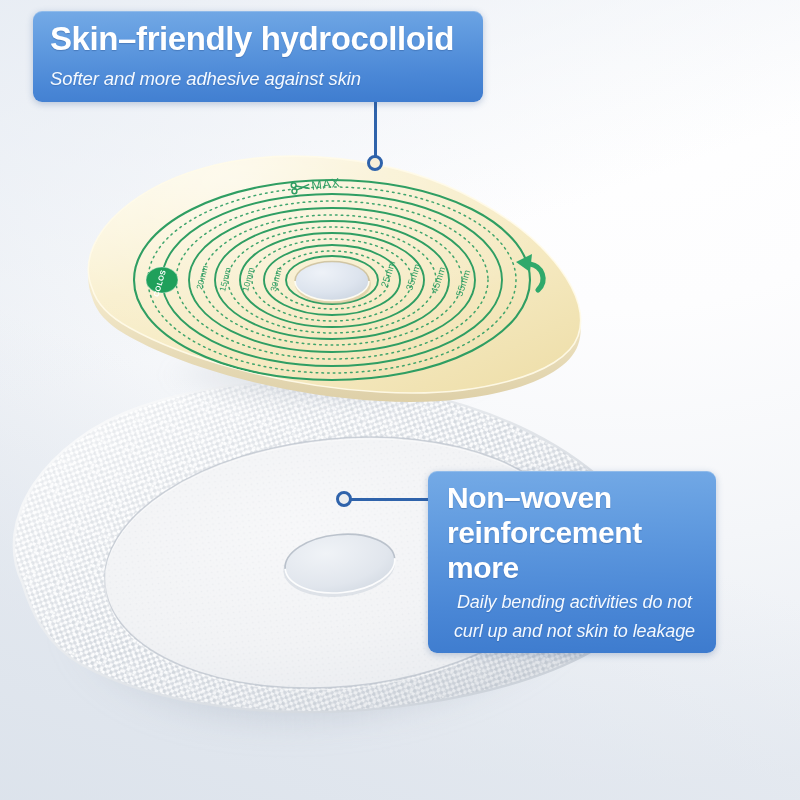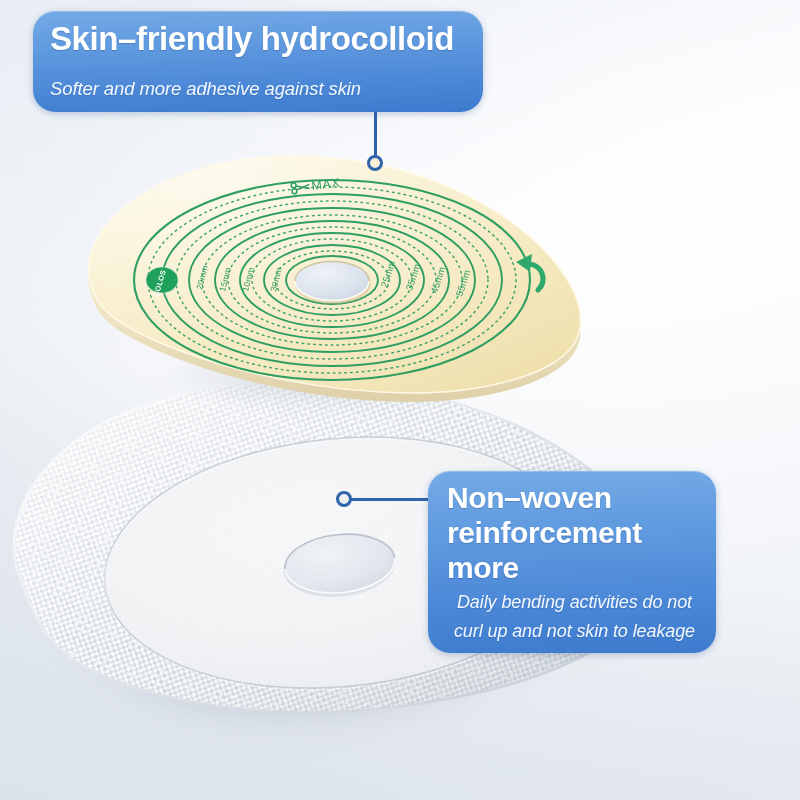--- a/index.html
+++ b/index.html
@@ -42,21 +42,21 @@
     filter:blur(9px);
   }
   .wafer{
     position:absolute;left:80px;top:140px;width:520px;height:262px;
   }
   .wafer svg{position:absolute;inset:0;overflow:visible;}
 
   
   .callout{
     position:absolute;
-    border-radius:22px;
+    border-radius:9px;
     background:linear-gradient(178deg,#74aae6 0%,#629ce0 30%,#4a87d6 72%,#3d7bce 100%);
     box-shadow:0 2px 7px rgba(40,80,140,.28), inset 0 1px 0 rgba(255,255,255,.22);
     color:#ffffff;
     box-sizing:border-box;
   }
   .callout .c-title{
     font-weight:700;
     letter-spacing:-.4px;
     color:#ffffff;
     text-shadow:0 1px 1px rgba(25,60,115,.30);
@@ -65,21 +65,21 @@
     font-style:italic;
     color:#f4f9ff;
     text-shadow:0 1px 1px rgba(25,60,115,.25);
     letter-spacing:-.1px;
   }
 
   #callout-1{
     left:33px;top:11px;width:450px;padding:8px 16px 11px 17px;
   }
   #callout-1 .c-title{font-size:33px;line-height:40px;}
-  #callout-1 .c-sub{font-size:18.5px;line-height:24px;margin-top:18px;}
+  #callout-1 .c-sub{font-size:18.5px;line-height:24px;margin-top:8px;}
 
   #callout-2{
     left:428px;top:471px;width:288px;padding:9px 14px 11px 19px;
   }
   #callout-2 .c-title{font-size:30px;line-height:35px;}
   #callout-2 .c-sub{font-size:18px;line-height:22.5px;margin-top:6px;text-align:center;}
 
   
   .leader-v{
     position:absolute;left:374px;top:100px;width:3px;height:68px;

